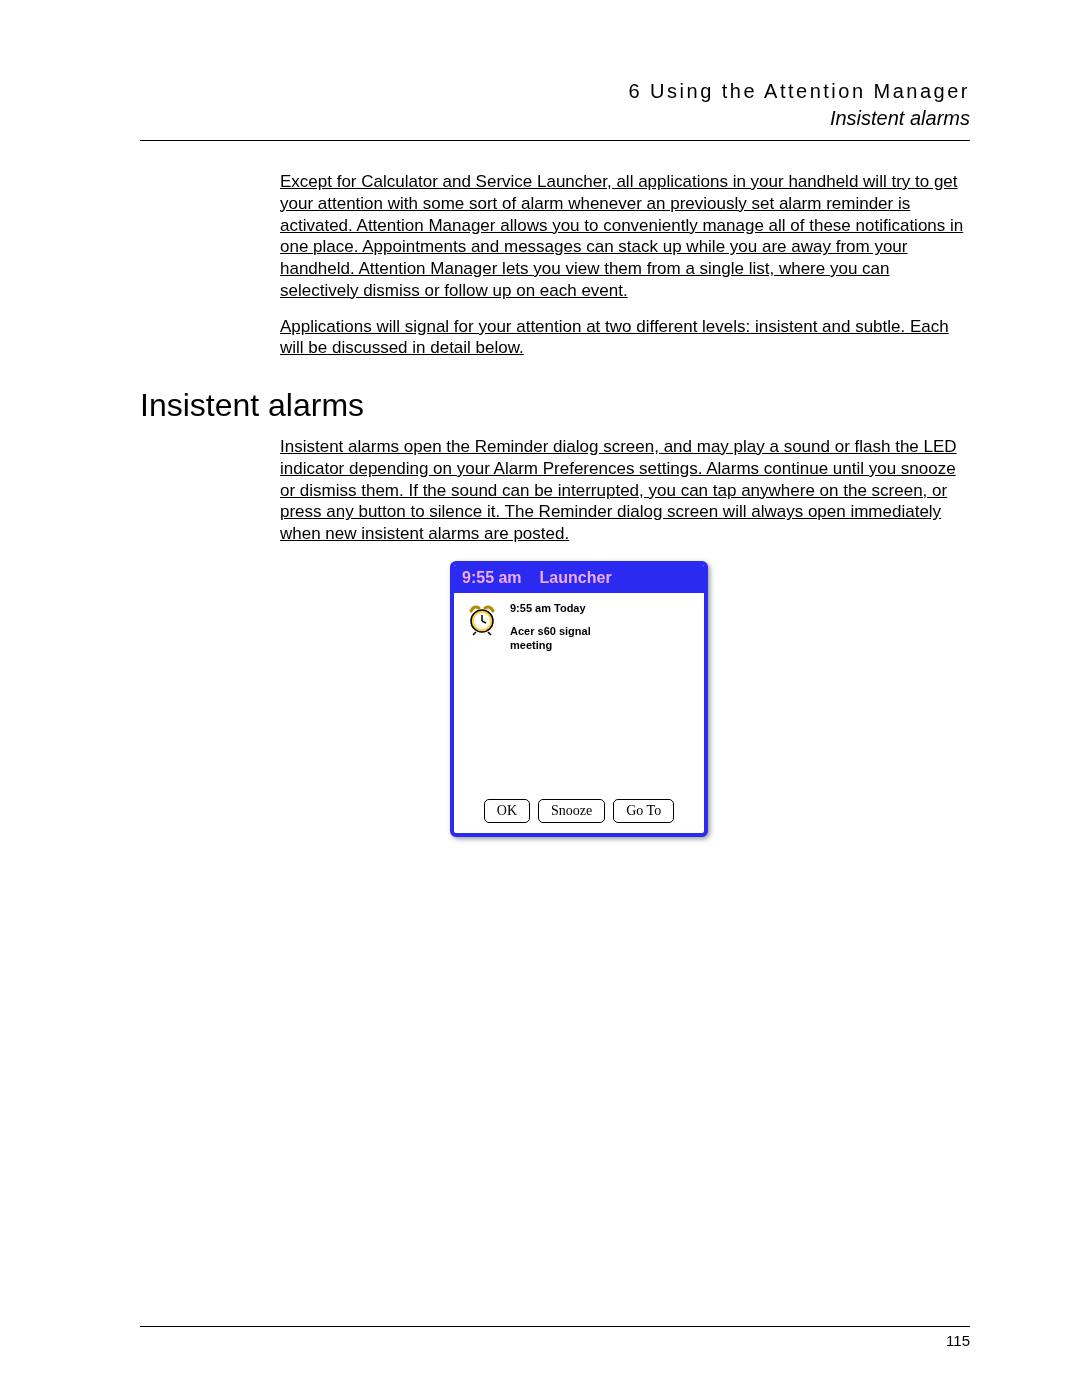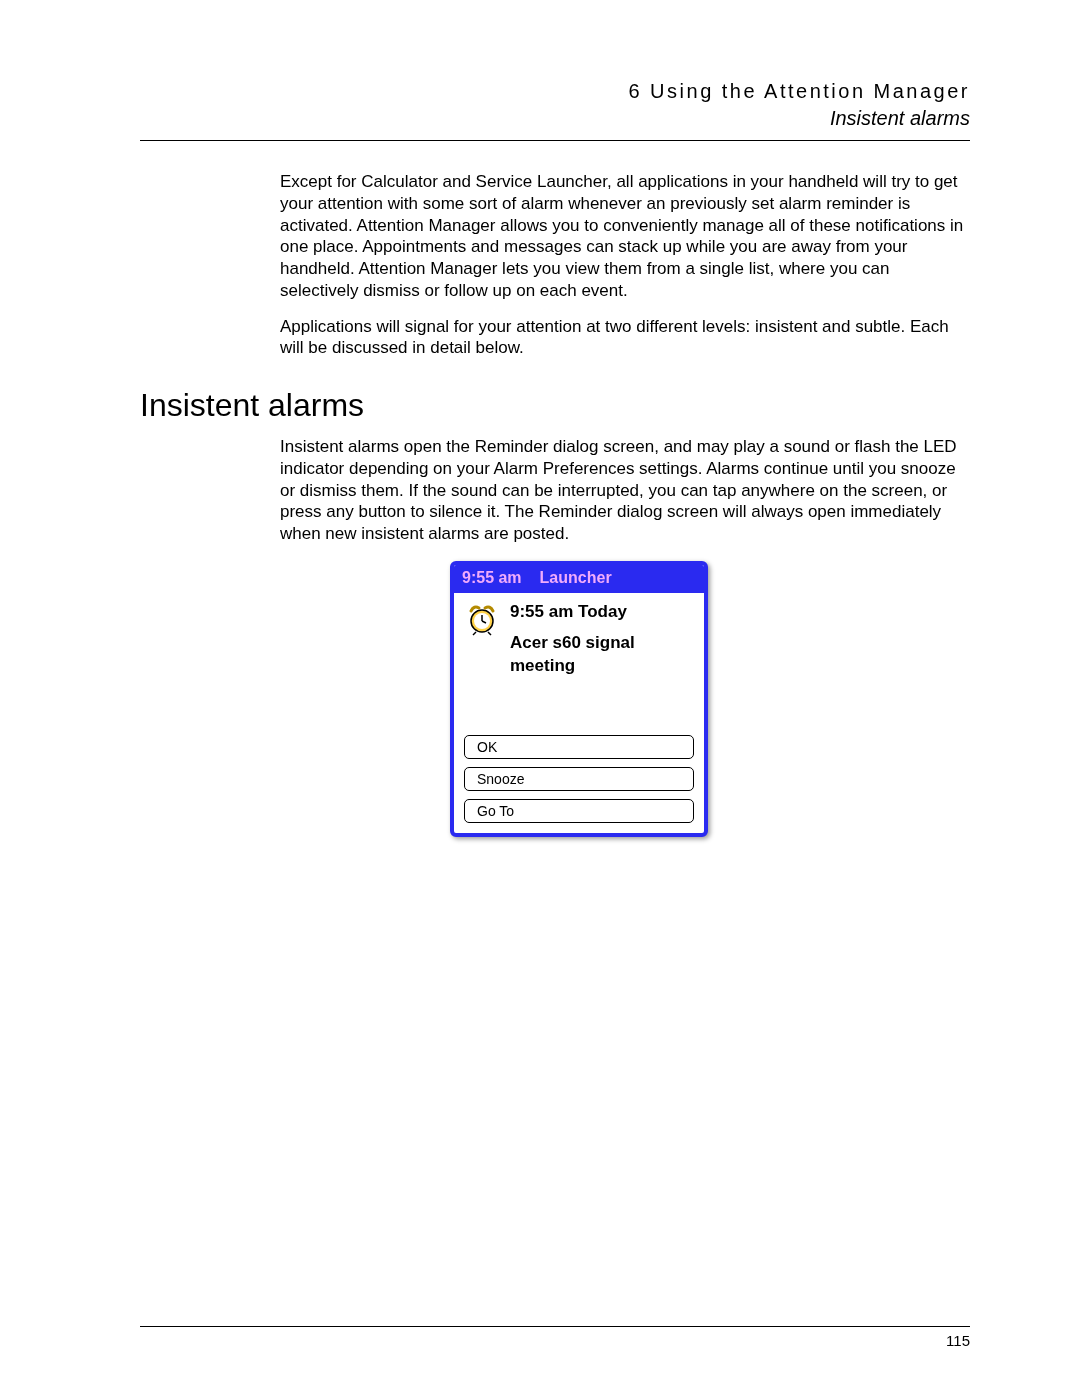--- a/index.html
+++ b/index.html
@@ -58,20 +58,21 @@
     font-weight: 300;
     display: block;
     line-height: 1.05;
     margin-top: -6px;
   }
   .body-text {
     margin-left: 170px;
     margin-top: 30px;
     font-size: 17px;
     line-height: 1.28;
+    text-decoration: underline;
   }
   .body-text p { margin: 0 0 14px 0; }
   .section-heading {
     margin-left: 30px;
     margin-top: 28px;
     font-size: 32px;
     font-weight: 300;
   }
   .reminder-wrap {
     margin-left: 340px;
@@ -104,31 +105,30 @@
     display: flex;
     gap: 10px;
     font-family: Arial, sans-serif;
   }
   .reminder-body .iconcell {
     width: 36px;
     flex: none;
   }
   .reminder-body .txtcell {
     font-weight: bold;
-    font-size: 17px;
+    font-size: 11px;
     line-height: 1.35;
   }
   .reminder-body .txtcell .line { display:block; }
   .reminder-buttons {
     display: flex;
     gap: 8px;
-    justify-content: flex-start;
+    justify-content: center;
     padding: 8px 10px 10px 10px;
-    font-family: Liberation Sans, sans-serif;
-    flex-direction: column;
+    font-family: Liberation Serif, serif;
   }
   .reminder-buttons .btn {
     border: 1.5px solid #000;
     border-radius: 5px;
     font-size: 14px;
     padding: 3px 12px;
     background: #fff;
   }
   .footer-rule {
     position: absolute;

